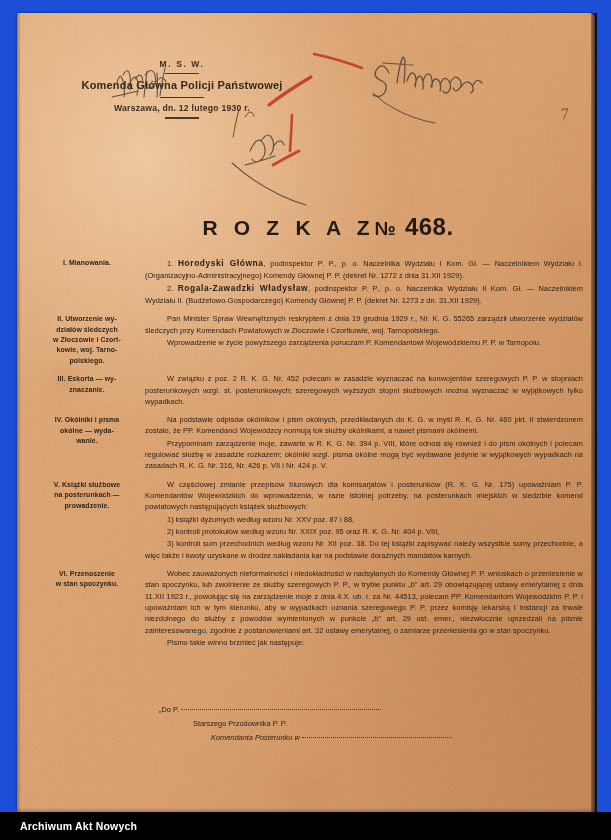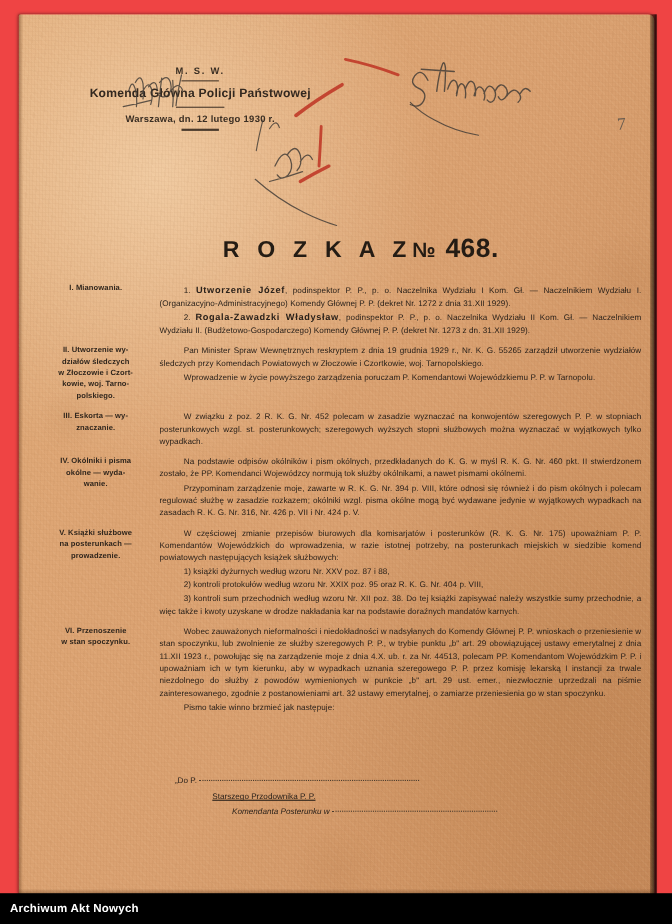--- a/index.html
+++ b/index.html
@@ -7,21 +7,21 @@
   body{
     width:611px;height:840px;
     background:#000;
     font-family:"Liberation Sans", sans-serif;
     overflow:hidden;
     position:relative;
   }
   #scan{
     position:absolute;
     left:0;top:0;width:611px;height:840px;
-    background:#ef4444;
+    background:#1d4ed8;
     overflow:hidden;
   }
   
   #sheet{
     position:absolute;
     left:17px; top:13px;
     width:578px; height:800px;
     background:
       radial-gradient(ellipse 70% 55% at 22% 18%, rgba(255,231,196,.55) 0%, rgba(255,231,196,0) 62%),
       radial-gradient(ellipse 60% 50% at 85% 78%, rgba(176,120,70,.30) 0%, rgba(176,120,70,0) 65%),
@@ -123,21 +123,21 @@
   .main p + p{ margin-top:1px; }
   .nm{ font-weight:700; font-size:8.4px; letter-spacing:.6px;}
   .li{ text-indent:22px; }
 
   
   #closing{
     position:absolute; left:142px; top:690px; width:420px;
     font-size:7.4px; color:#2a211a; line-height:1.9;
   }
   #closing .l2{ }
-  #closing .l3{ margin-left:34px;text-decoration:underline; }
+  #closing .l3{ margin-left:34px; }
   #closing .l4{ margin-left:52px;font-style:italic; }
   .dots{
     display:inline-block;
     border-bottom:1px dotted #4b3c2d;
     vertical-align:2px;
     margin-left:2px;
   }
   .dots.a{ width:200px; }
   .dots.b{ width:150px; }
 
@@ -150,21 +150,21 @@
     font-family:"Liberation Serif", serif;
     font-size:16px; color:#55504a; opacity:.85;
     transform:rotate(-4deg);
   }
 
   
   #watermark{
     position:absolute; left:0; bottom:0; width:611px; height:28px;
     background:#000; color:#fff;
     font-size:10.5px; font-weight:700; letter-spacing:.2px;
-    display:flex; align-items:center; padding-left:9px;
+    display:flex; align-items:center; padding-left:20px;
     box-sizing:border-box;
   }
 </style>
 </head>
 <body>
 
 <div id="scan">
 
   <div id="sheet">
     <div id="grain"></div>
@@ -186,21 +186,21 @@
       <span>R O Z K A Z</span><span class="no">№</span><span class="num">468.</span>
     </div>
 
     <div id="body">
 
       <div class="sec">
         <div class="side">
           <span class="ln">I.  Mianowania.</span>
         </div>
         <div class="main">
-          <p><span>1.  <span class="nm">Utworzenie Józef</span>, podinspektor P. P., p. o. Naczelnika Wydziału I Kom. Gł. — Naczelnikiem Wydziału I. (Organizacyjno-Administracyjnego) Komendy Głównej P. P. (dekret Nr. 1272 z dnia 31.XII 1929).</span></p>
+          <p><span>1.  <span class="nm">Horodyski Główna</span>, podinspektor P. P., p. o. Naczelnika Wydziału I Kom. Gł. — Naczelnikiem Wydziału I. (Organizacyjno-Administracyjnego) Komendy Głównej P. P. (dekret Nr. 1272 z dnia 31.XII 1929).</span></p>
           <p><span>2.  <span class="nm">Rogala-Zawadzki Władysław</span>, podinspektor P. P., p. o. Naczelnika Wydziału II Kom. Gł. — Naczelnikiem Wydziału II. (Budżetowo-Gospodarczego) Komendy Głównej P. P. (dekret Nr. 1273 z dn. 31.XII 1929).</span></p>
         </div>
       </div>
 
       <div class="sec">
         <div class="side">
           <span class="ln">II. Utworzenie wy-</span>
           <span class="ln">działów śledczych</span>
           <span class="ln">w Złoczowie i Czort-</span>
           <span class="ln">kowie, woj. Tarno-</span>

